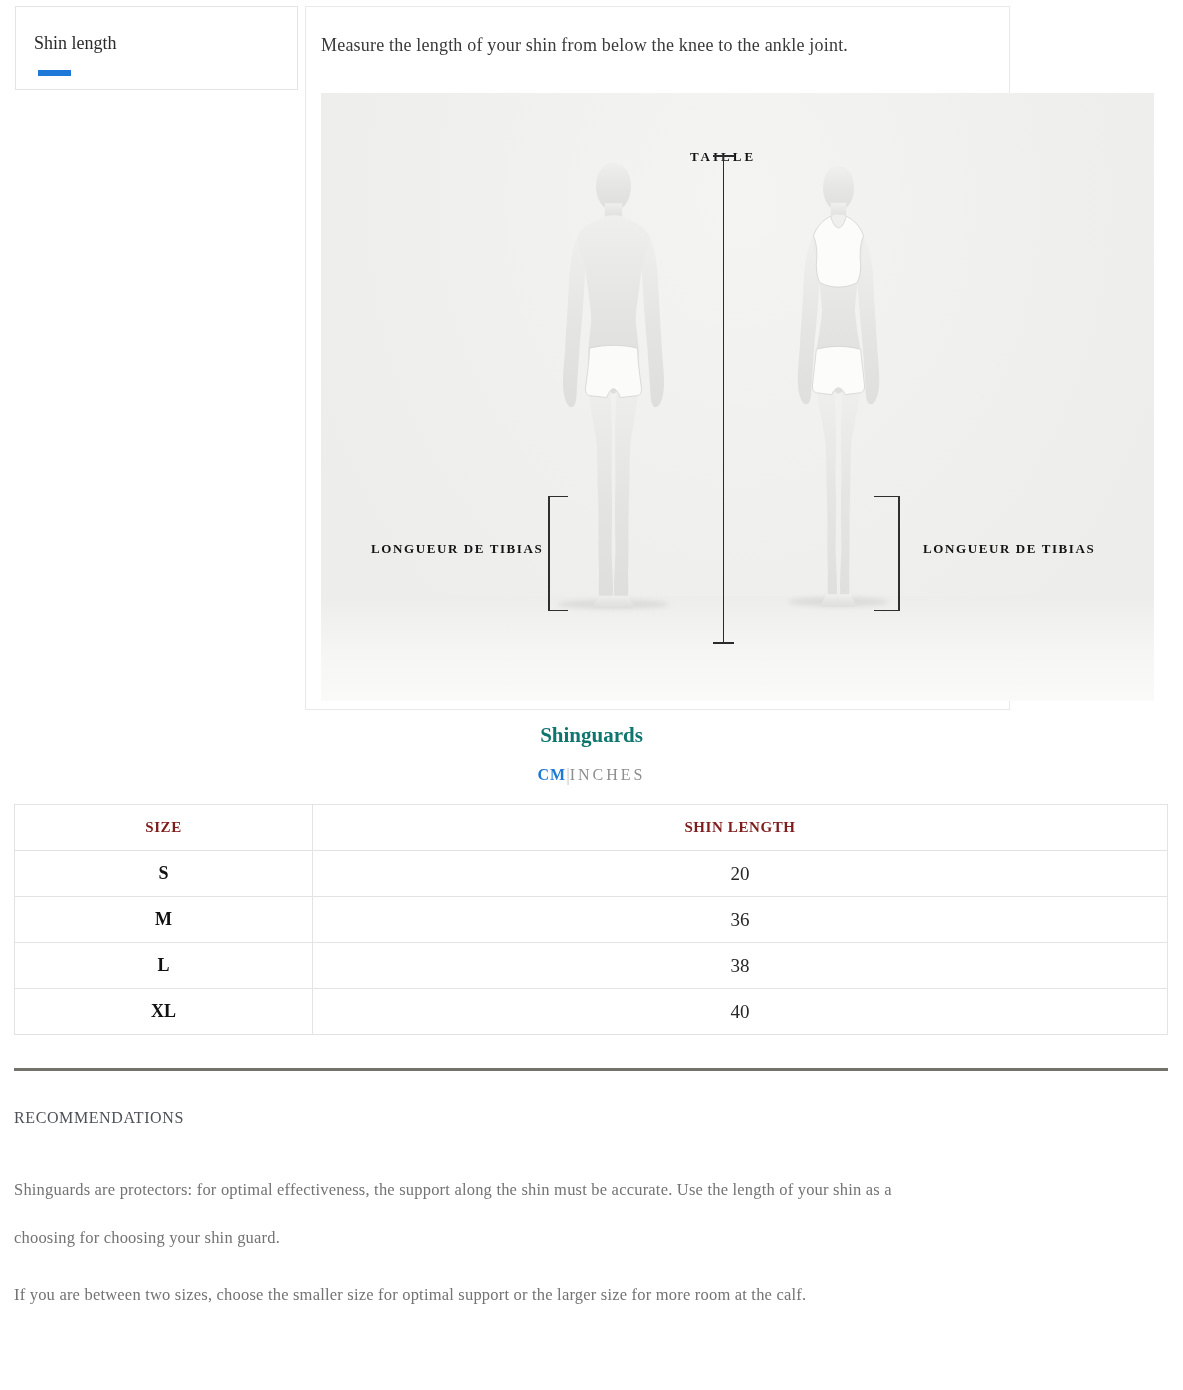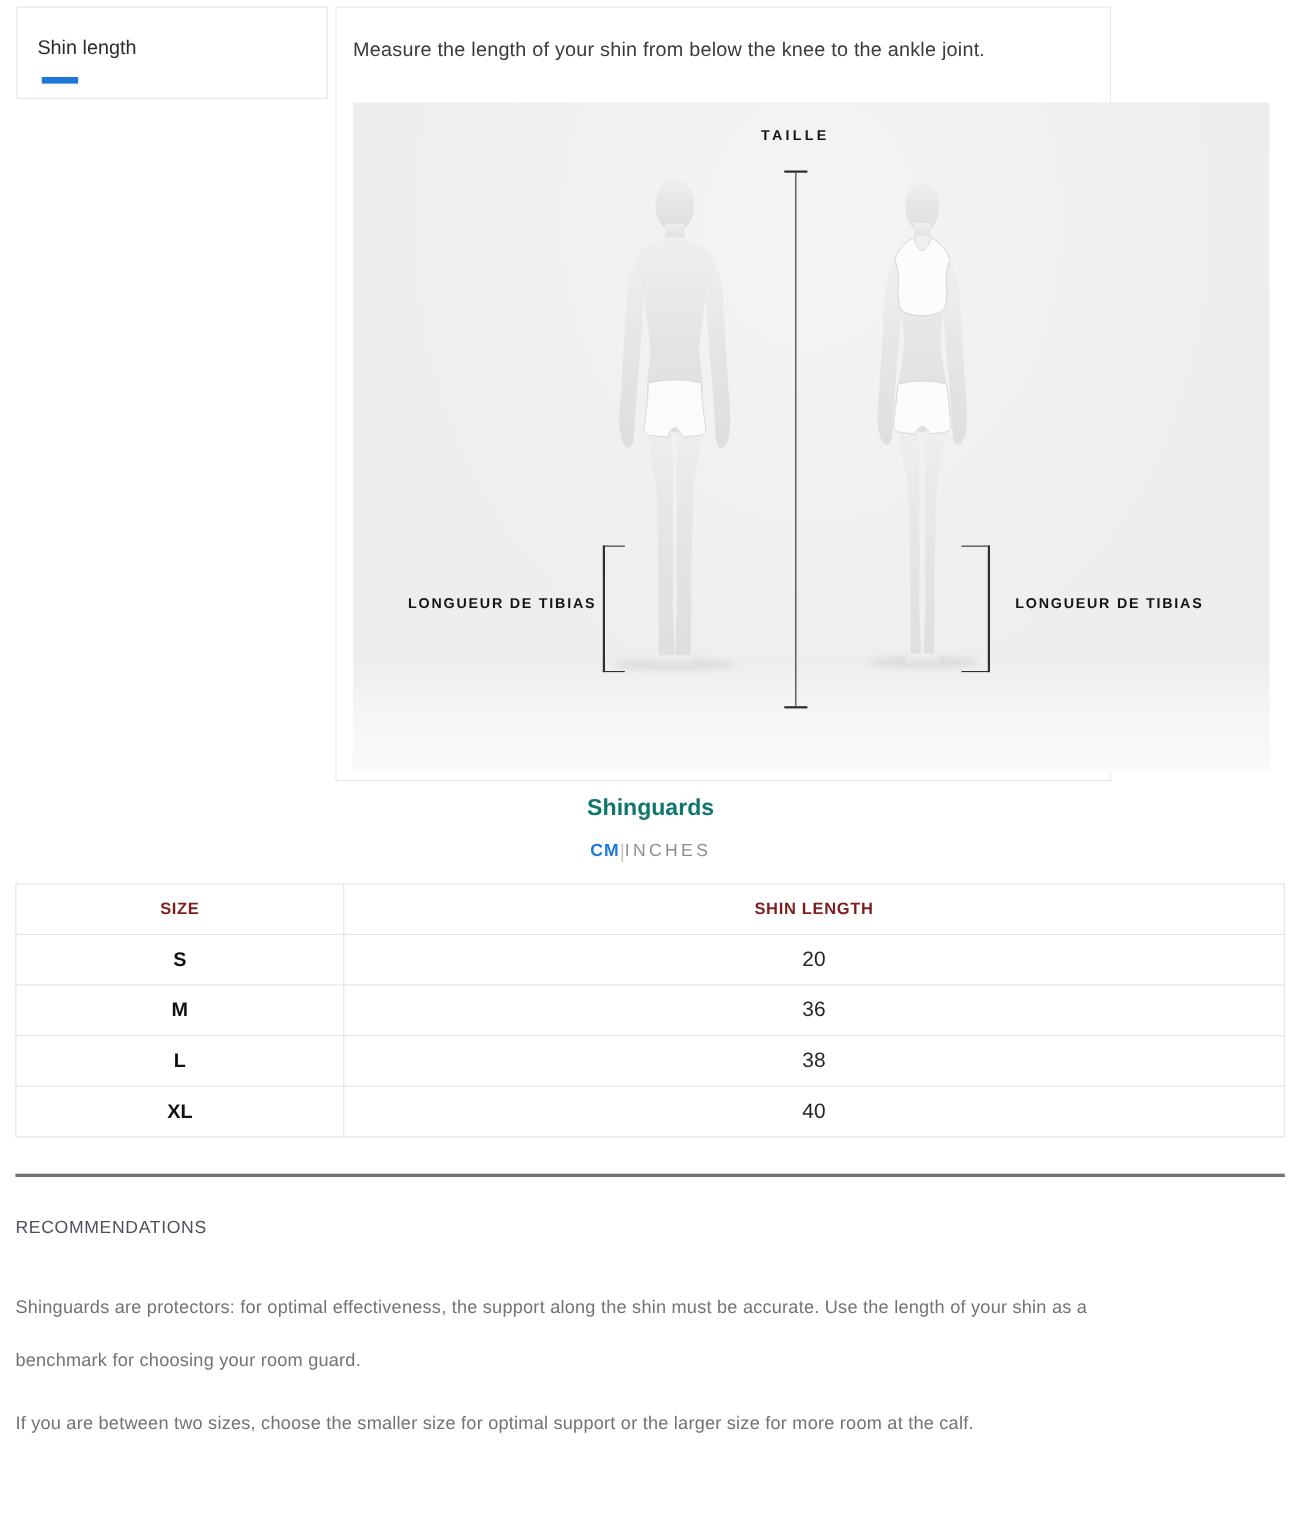--- a/index.html
+++ b/index.html
@@ -1,18 +1,18 @@
 <!DOCTYPE html>
 <html><head>
 <meta charset="utf-8">
 <style>
   * { margin:0; padding:0; box-sizing:border-box; }
   html,body { background:#ffffff; }
   body { font-family:"Liberation Sans", sans-serif; color:#222; }
-  .page { position:relative; width:1183px; height:1390px; margin:0 auto; background:#fff; overflow:hidden; }
+  .page { position:relative; width:1183px; height:1390px; margin:0 auto; background:#fff; overflow:hidden;font-family:Liberation Serif, serif; }
 
   
   .top-section { position:relative; width:1183px; height:710px; }
   .tab-box { position:absolute; left:15px; top:6px; width:283px; height:84px;
              border:1px solid #e4e4e4; background:#fff; cursor:pointer; }
   .tab-label { position:absolute; left:18px; top:26px; font-size:18px; color:#2b2b2b; }
   .tab-underline { position:absolute; left:22px; top:63px; width:33px; height:6px; background:#1e78d7; }
 
   .measure-panel { position:absolute; left:305px; top:6px; width:705px; height:704px;
                    border:1px solid #e9e9e9; background:#fff; }
@@ -23,21 +23,21 @@
                   overflow:hidden; }
   .figure-stage .floor { position:absolute; left:0; bottom:0; width:100%; height:105px;
                   background:linear-gradient(#ededec 0%, #f6f6f5 55%, #fafaf9 100%); }
 
   .mannequin { position:absolute; }
   .man-male   { left:220px; top:56px; }
   .man-female { left:450px; top:60px; }
 
   .ann-label { position:absolute; font-size:13px; font-weight:bold; color:#141414;
                letter-spacing:2.2px; white-space:nowrap; }
-  .taille-label { left:402px; top:22px; transform:translateX(-50%); letter-spacing:3px; }
+  .taille-label { left:402px; top:56px; transform:translateX(-50%); letter-spacing:3px; }
   .shin-label-left  { left:50px;  top:448px; letter-spacing:1.6px; }
   .shin-label-right { left:602px; top:448px; letter-spacing:1.6px; }
 
   .vline-wrap { position:absolute; left:392px; top:62px; width:21px; height:489px;
                 border-top:2px solid #2b2b2b; border-bottom:2px solid #2b2b2b; }
   .vline-wrap .vline { position:absolute; left:50%; top:0; width:1.5px; height:100%;
                 margin-left:-0.75px; background:#2b2b2b; }
 
   .bracket { position:absolute; top:403px; height:115px; }
   .bracket-left  { left:227px; width:20px;
@@ -193,20 +193,20 @@
       </tr>
     </tbody>
   </table>
 
   <hr class="divider">
 
   <div class="reco-heading">RECOMMENDATIONS</div>
 
   <div class="body-copy">
     <div class="line">Shinguards are protectors: for optimal effectiveness, the support along the shin must be accurate. Use the length of your shin as a</div>
-    <div class="line">benchmark for choosing your room guard.</div>
+    <div class="line">choosing for choosing your shin guard.</div>
   </div>
 
   <div class="body-copy second">
     <div class="line">If you are between two sizes, choose the smaller size for optimal support or the larger size for more room at the calf.</div>
   </div>
 
 </div>
 
 </body></html>

